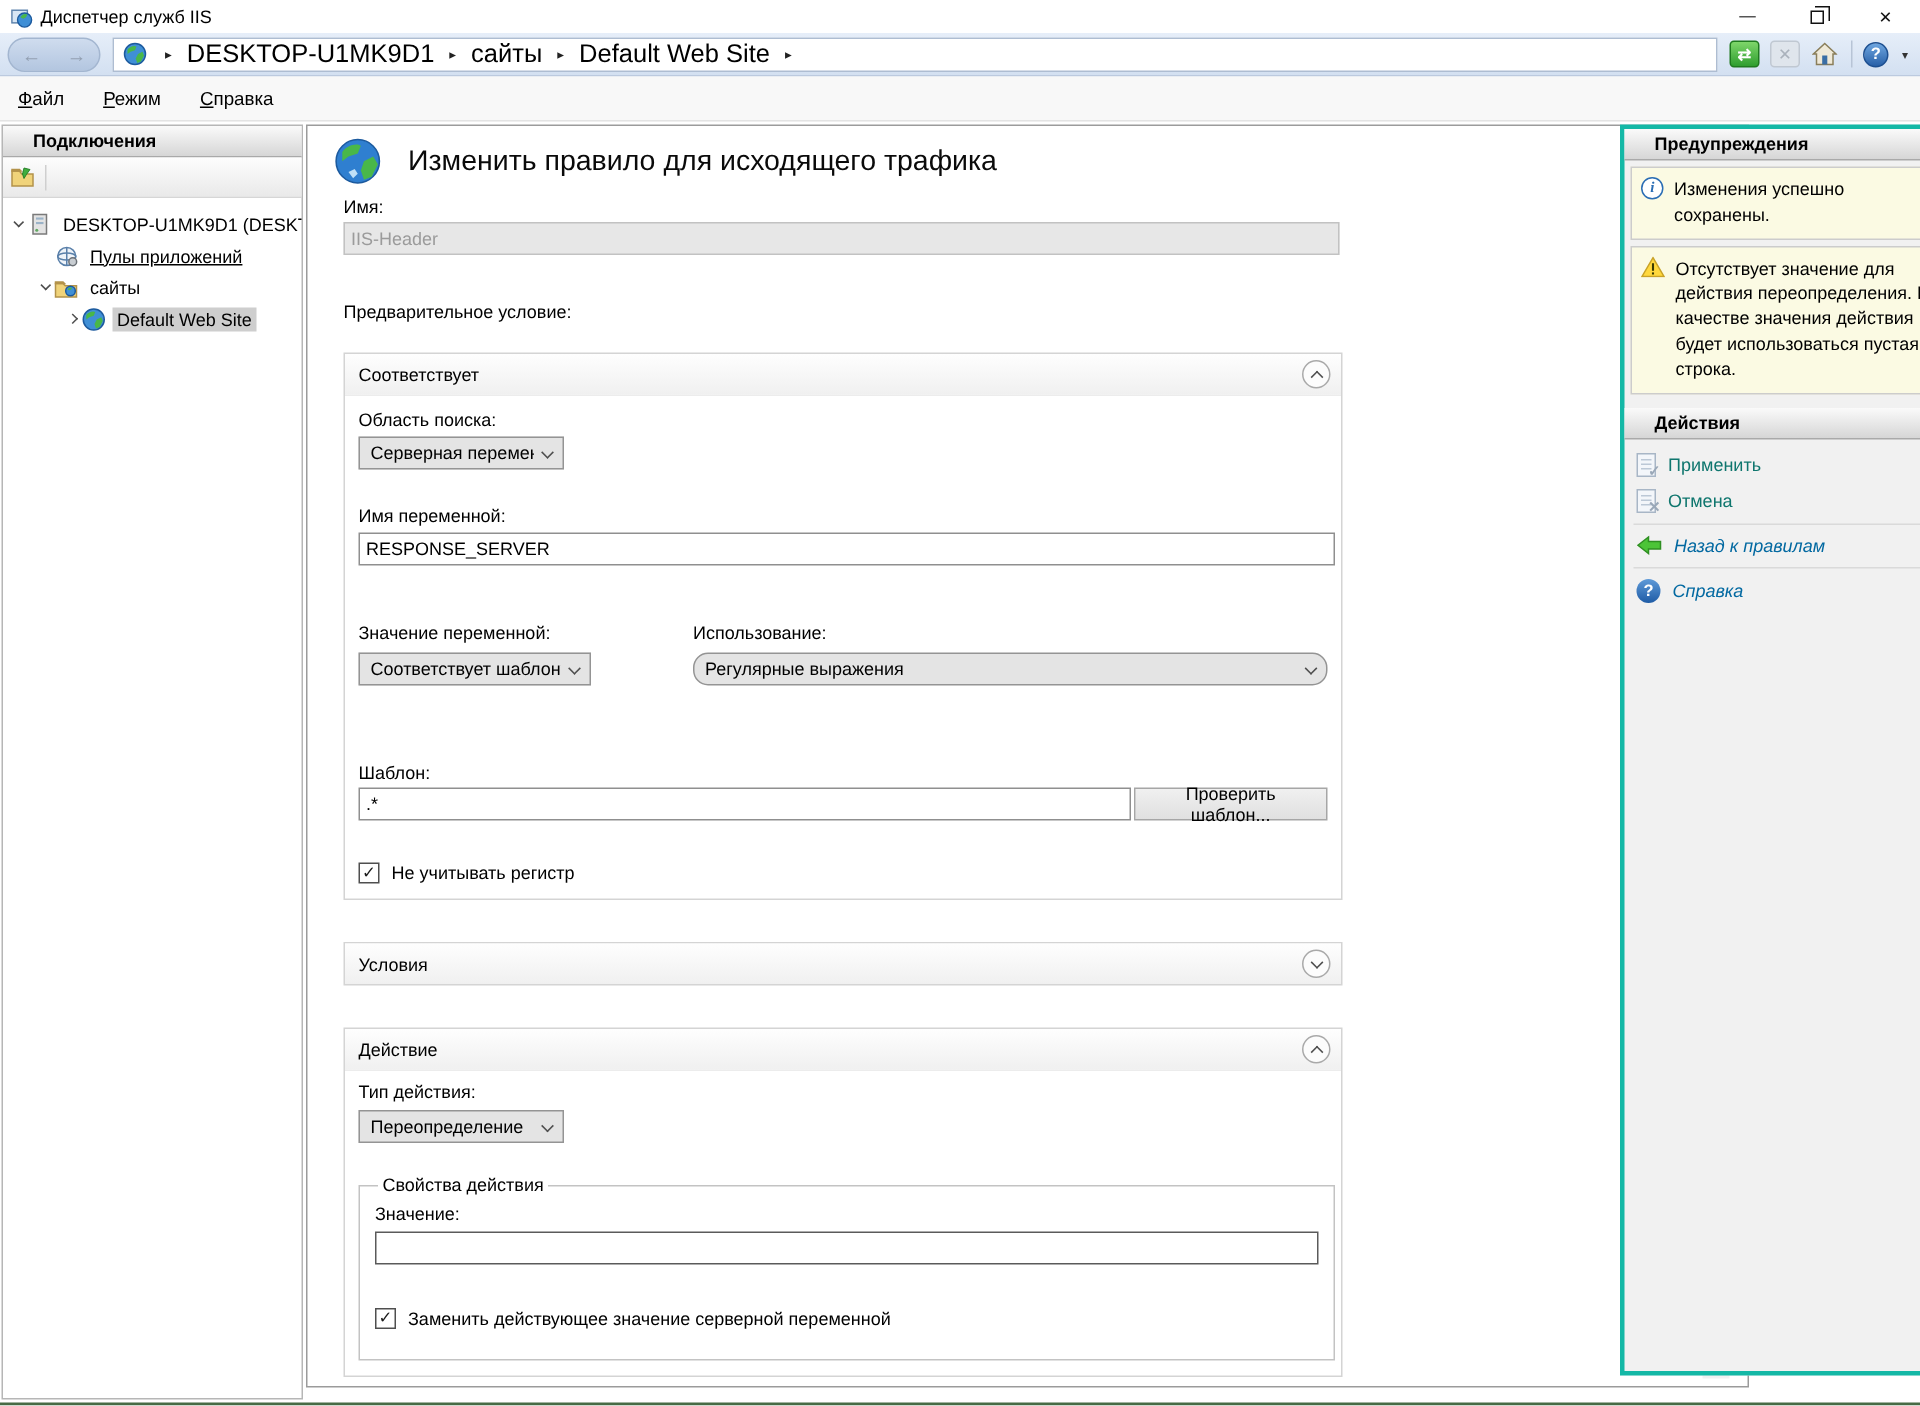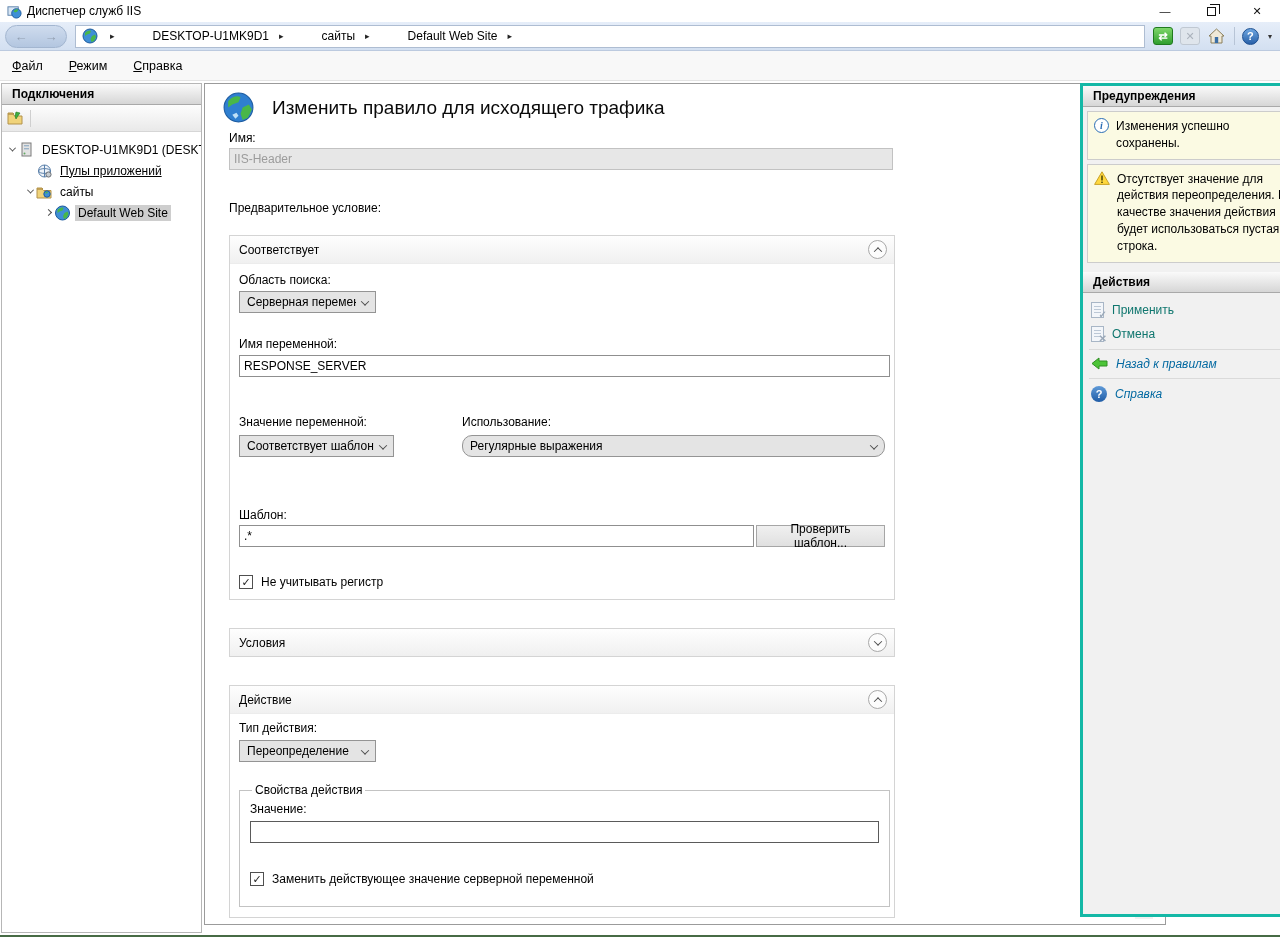--- a/index.html
+++ b/index.html
@@ -19,21 +19,21 @@
 
   .addressbar { position:absolute; top:22px; left:0; right:0; height:29px;
     background:linear-gradient(#e6eef9,#d3e0f1); border-bottom:1px solid #bccadf;
     display:flex; align-items:center; }
   .nav-pill { width:62px; height:23px; margin-left:5px; border-radius:12px;
     background:linear-gradient(#cfdcee,#b3c6e0); border:1px solid #a3b6d0;
     display:flex; align-items:center; justify-content:space-around; color:#93a0b2; font-size:13px; }
   .nav-arrow { font-weight:bold; }
   .breadcrumb { flex:1; height:23px; background:#fff; border:1px solid #aebdd2; margin:0 8px; display:flex; align-items:center; padding-left:4px; overflow:hidden; }
   .crumb-globe { width:16px; height:16px; margin:0 4px 0 2px; flex:0 0 16px; }
-  .crumb-item { font-size:12px; padding:0 2px;margin-left:28px; }
+  .crumb-item { font-size:17px; padding:0 2px; }
   .crumb-sep { font-size:9px; color:#222; margin:0 8px; }
   .addr-icons { display:flex; align-items:center; margin-right:8px; gap:7px; }
   .refresh-btn { width:20px; height:18px; background:linear-gradient(#7ed66a,#2f9e2f); border:1px solid #1f7a1f; border-radius:3px;
     color:#fff; font-size:11px; font-weight:bold; display:flex; align-items:center; justify-content:center; }
   .disc-btn { width:20px; height:18px; background:#dfe5ec; border:1px solid #c0c8d2; border-radius:3px; color:#aab2bc; font-size:11px; display:flex; align-items:center; justify-content:center; }
   .home-btn { width:20px; height:18px; display:flex; align-items:center; justify-content:center; }
   .addr-sep { width:1px; height:18px; background:#b7c4d6; }
   .help-circle { width:17px; height:17px; border-radius:50%; background:linear-gradient(#6ea6e0,#2860a8); border:1px solid #1d4f90; color:#fff; font-weight:bold; font-size:11px; display:flex; align-items:center; justify-content:center; }
   .dd-arrow { font-size:8px; color:#333; margin-left:2px; }
 
@@ -44,21 +44,21 @@
   .window-bottom { position:absolute; left:0; right:0; bottom:0; height:2px; background:#476b45; }
 
   
   .cv { display:inline-block; width:6px; height:6px; border-right:1.4px solid #4e4e4e; border-bottom:1.4px solid #4e4e4e; transform:rotate(45deg) translate(-1px,-1px); }
   .cv.up { transform:rotate(-135deg) translate(-1px,-1px); }
   .cv.right { transform:rotate(-45deg); }
   .cv.small { width:5px; height:5px; }
 
   
   .sidebar { position:absolute; left:1px; top:83px; width:201px; bottom:4px; background:#fff; border:1px solid #b6b6b6; }
-  .panel-header { height:21px; background:linear-gradient(#fafafa,#d6d6d6); border-bottom:1px solid #a9a9a9; font-weight:bold; padding:3px 0 0 10px; }
+  .panel-header { height:21px; background:linear-gradient(#fafafa,#d6d6d6); border-bottom:1px solid #a9a9a9; font-weight:bold; padding:3px 0 0 20px; }
   .sidebar-toolbar { height:27px; background:linear-gradient(#fdfdfd,#e9e9e9); border-bottom:1px solid #d6d6d6; display:flex; align-items:center; padding-left:5px; gap:6px; }
   .tb-sep { width:1px; height:17px; background:#cfcfcf; }
   .tree { padding-top:7px; }
   .tree-row { height:21px; display:flex; align-items:center; white-space:nowrap; overflow:hidden; }
   .tree-chev { width:12px; flex:0 0 12px; display:flex; justify-content:center; }
   .tree-icon { width:17px; height:16px; margin-right:4px; flex:0 0 17px; }
   .tree-label { padding:1px 3px; }
   .tree-label.selected { background:#cecece; }
 
   

